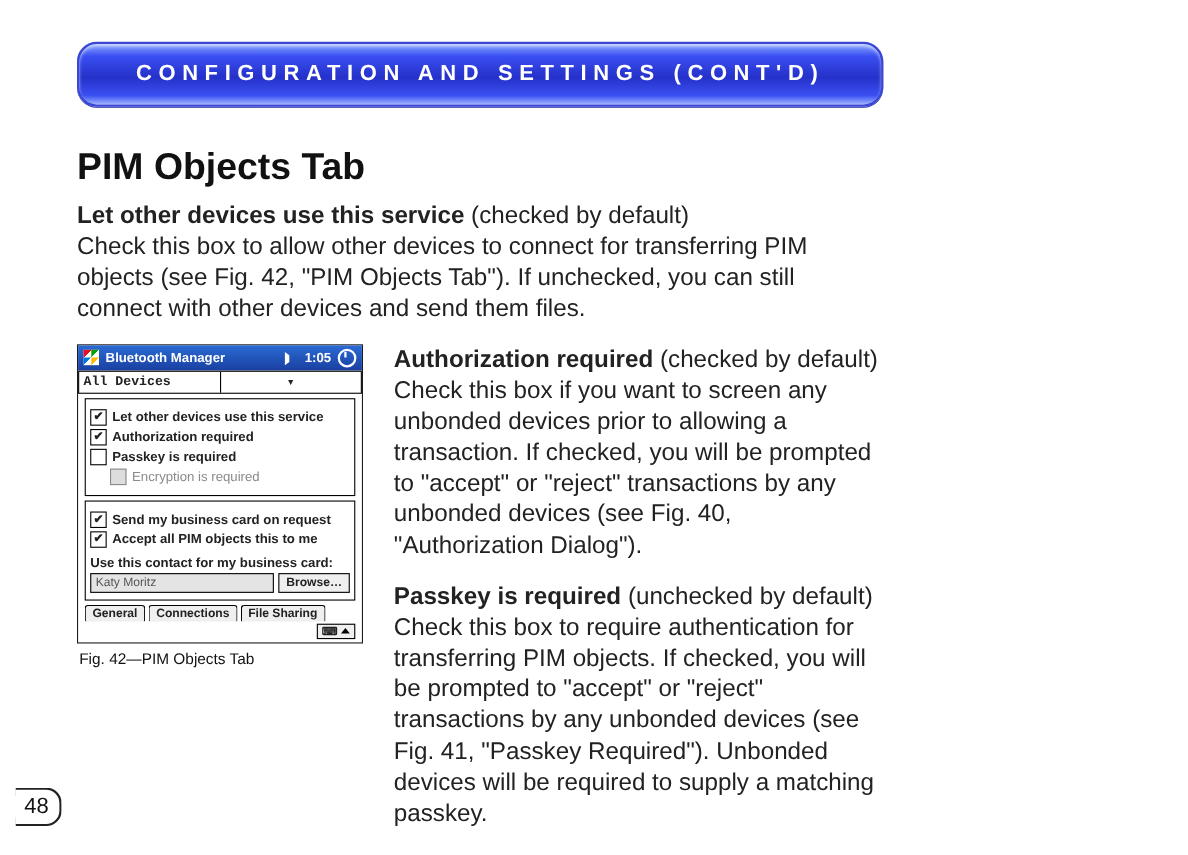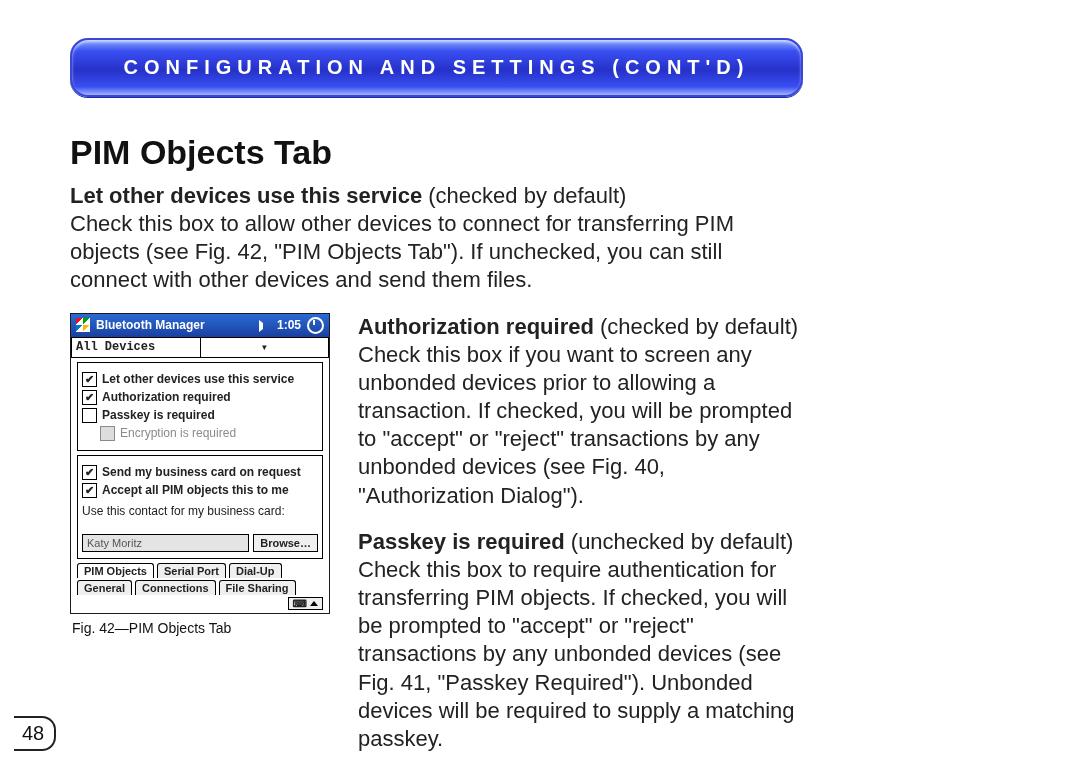--- a/index.html
+++ b/index.html
@@ -40,21 +40,21 @@
   .clock:after{content:"";position:absolute;left:4px;top:1px;width:2px;height:5px;background:#fff;}
   .dd{display:flex;align-items:center;border:1px solid #000;margin:0;background:#fff;font-family:Liberation Mono, monospace;}
   .dd span{flex:1;padding:2px 4px;font-weight:700;}
   .dd .arr{width:16px;text-align:center;border-left:1px solid #000;font-weight:700;}
   .panel{border:1px solid #000;margin:4px 6px;padding:6px 4px;background:#fff;}
   .opt{display:flex;align-items:center;gap:5px;margin:3px 0;font-weight:700;}
   .opt.sub{margin-left:18px;color:#8a8a8a;font-weight:400;}
   .cb{width:13px;height:13px;border:1px solid #000;display:inline-flex;align-items:center;justify-content:center;font-size:11px;line-height:1;}
   .cb.chk:before{content:"✔";}
   .cb.grey{border-color:#8a8a8a;background:#ddd;}
-  .section-label{font-weight:400;margin:6px 0 16px;}
+  .section-label{font-weight:700;margin:6px 0 3px;}
   .row2{display:flex;gap:4px;align-items:center;}
   .txtbox{flex:1;border:1px solid #000;background:#e4e4e4;color:#555;padding:2px 4px;font-size:11px;}
   .btn{border:1px solid #000;background:#efefef;padding:2px 6px;font-weight:700;font-size:11px;}
   .tabs{margin:4px 6px 0;}
   .tabrow{display:flex;gap:3px;margin-top:2px;}
   .tab{border:1px solid #000;border-bottom:none;background:#efefef;padding:1px 6px;font-size:11px;font-weight:700;border-radius:3px 3px 0 0;}
   .tab.sel{background:#fff;}
   .sip{display:flex;justify-content:flex-end;padding:2px 6px 3px;}
   .kbd{border:1px solid #000;background:#efefef;padding:0 4px;font-size:10px;font-weight:700;display:flex;align-items:center;gap:3px;}
   .kbd .tri{width:0;height:0;border-left:4px solid transparent;border-right:4px solid transparent;border-bottom:5px solid #000;display:inline-block;}
@@ -118,25 +118,20 @@
           </div>
           <div class="section-label">Use this contact for my business card:</div>
           <div class="row2">
             <div class="txtbox">Katy Moritz</div>
             <div class="btn">Browse…</div>
           </div>
         </div>
 
         <div class="tabs">
           <div class="tabrow">
-            <div class="tab sel">PIM Objects</div>
-            <div class="tab">Serial Port</div>
-            <div class="tab">Dial-Up</div>
-          </div>
-          <div class="tabrow">
             <div class="tab">General</div>
             <div class="tab">Connections</div>
             <div class="tab">File Sharing</div>
           </div>
         </div>
         <div class="sip">
           <div class="kbd">
             <span>⌨</span>
               <span class="tri"></span>
           </div>

